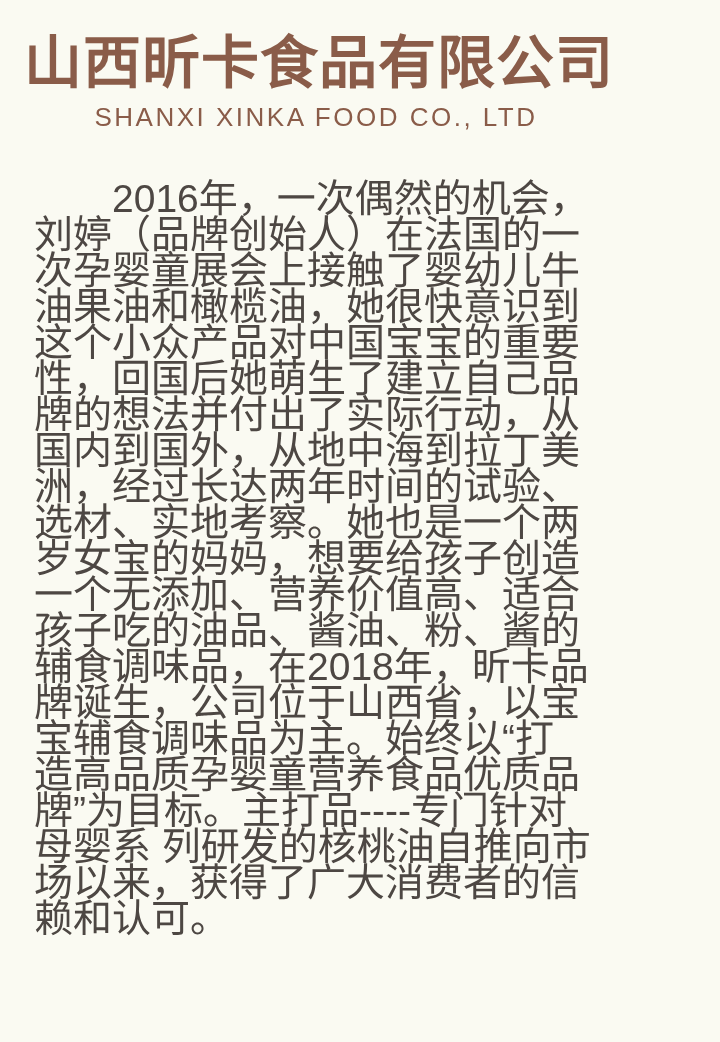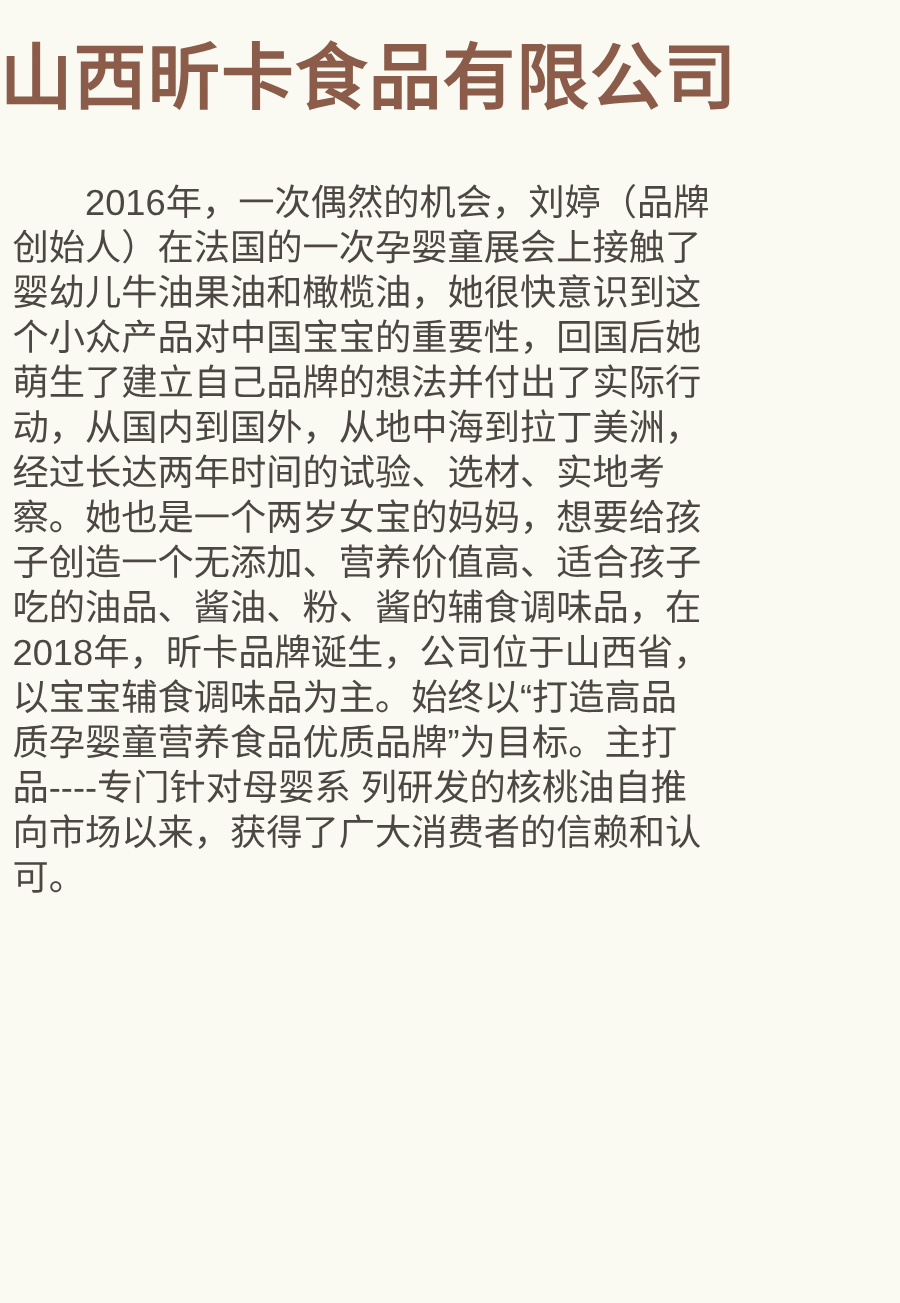--- a/index.html
+++ b/index.html
@@ -11,20 +11,21 @@
     height: 1042px;
     background: var(--page-bg, #fafaf2);
     font-family: "Liberation Sans", "DejaVu Sans", sans-serif;
     overflow: hidden;
   }
   .page {
     box-sizing: border-box;
     width: 584px;
     height: 1042px;
     background: var(--page-bg, #fafaf2);
+    margin-left: 24px;
   }
   header.masthead {
     text-align: center;
     padding-top: 30px;
   }
   .company-title {
     margin: 0;
     color: var(--accent, #8a5c49);
     font-size: 58px;
     line-height: 66px;
@@ -38,38 +39,39 @@
     font-size: 26px;
     line-height: 30px;
     font-weight: normal;
     letter-spacing: 2.5px;
     white-space: nowrap;
   }
   main.intro {
     margin-top: 49px;
     padding: 0 16px 0 10px;
     color: var(--ink, #4d4743);
-    font-size: 29px;
+    font-size: 39px;
     line-height: 36px;
     text-align: left;
   }
   main.intro p {
     margin: 0 0 36px 0;
     text-indent: 2em;
   }
   main.intro p:last-child {
     margin-bottom: 0;
   }
 </style>
 </head>
 <body>
 
 <div class="page">
 
   <header class="masthead">
     <h1 class="company-title">山西昕卡食品有限公司</h1>
+    <div class="company-subtitle">SHANXI XINKA FOOD CO., LTD</div>
   </header>
 
   <main class="intro">
     <p>2016年，一次偶然的机会，刘婷（品牌创始人）在法国的一次孕婴童展会上接触了婴幼儿牛油果油和橄榄油，她很快意识到这个小众产品对中国宝宝的重要性，回国后她萌生了建立自己品牌的想法并付出了实际行动，从国内到国外，从地中海到拉丁美洲，经过长达两年时间的试验、选材、实地考察。她也是一个两岁女宝的妈妈，想要给孩子创造一个无添加、营养价值高、适合孩子吃的油品、酱油、粉、酱的辅食调味品，在2018年，昕卡品牌诞生，公司位于山西省，以宝宝辅食调味品为主。始终以“打造高品质孕婴童营养食品优质品牌”为目标。主打品----专门针对母婴系 列研发的核桃油自推向市场以来，获得了广大消费者的信赖和认可。</p>
   </main>
 
 </div>
 
 </body></html>

